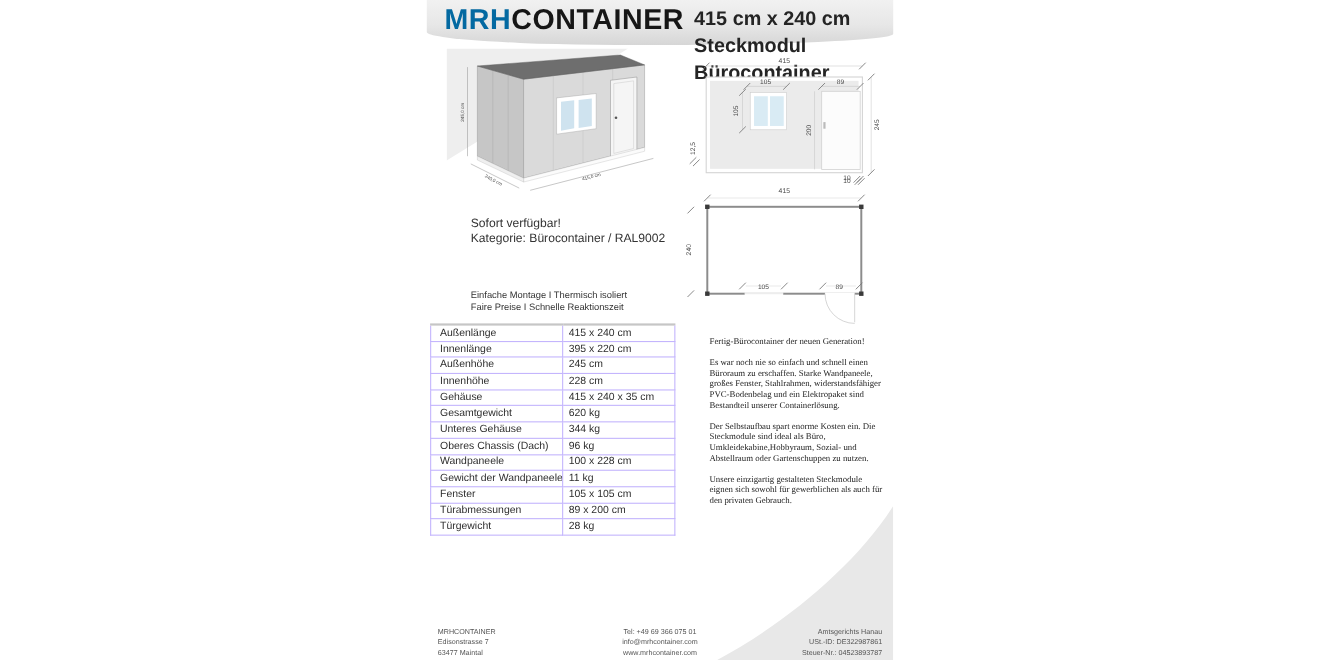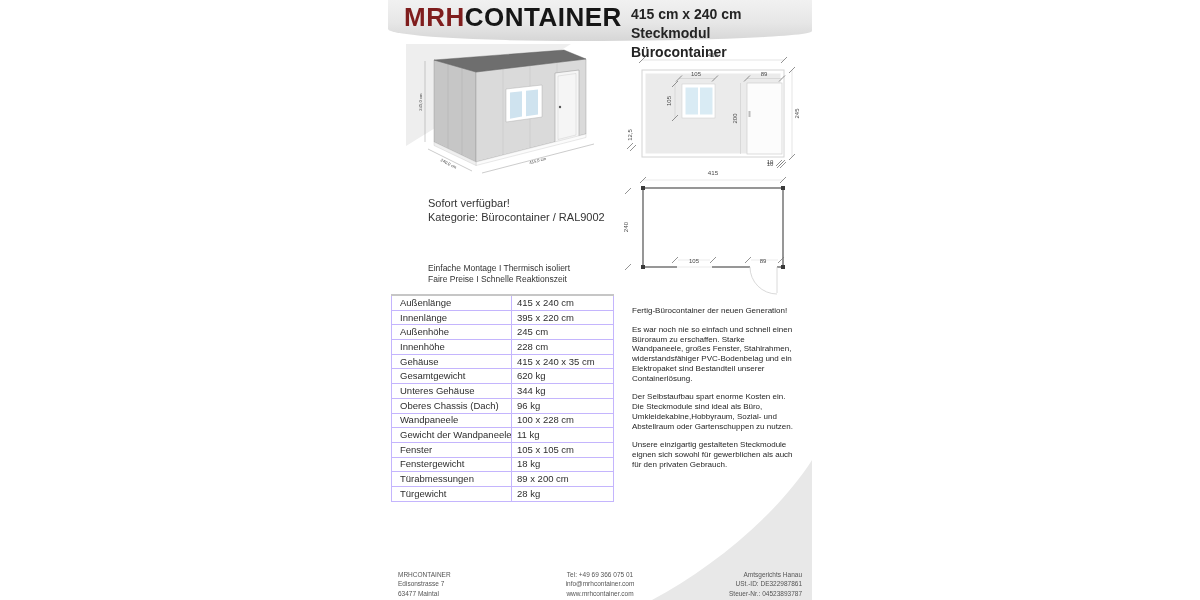--- a/index.html
+++ b/index.html
@@ -3,40 +3,40 @@
 <meta charset="utf-8">
 <style>
   html,body{margin:0;padding:0;width:1200px;height:600px;background:#ffffff;overflow:hidden;
     font-family:"Liberation Sans",sans-serif;}
   .sheet{position:relative;width:424px;height:600px;margin:0 auto;background:#fff;}
   
   .header-band{position:absolute;left:0;top:0;right:0;height:41px;
     background:linear-gradient(180deg,#f1f1f1 0%,#e7e7e7 55%,#d6d6d6 100%);
     border-radius:0 0 55% 45% / 0 0 10px 12px;}
   .logo{position:absolute;left:16px;top:2px;font-size:26px;font-weight:bold;letter-spacing:.5px;white-space:nowrap;}
-  .logo .mrh{color:#7f1d1d;margin-top:12px;}
+  .logo .mrh{color:#0369a1;margin-top:12px;}
   .logo .rest{color:#161616;text-align:center;}
-  .doc-title{position:absolute;left:243px;top:5px;font-size:14px;font-weight:bold;color:#242424;line-height:1.35;}
+  .doc-title{position:absolute;left:243px;top:5px;font-size:18px;font-weight:bold;color:#242424;line-height:1.35;}
   
   .iso-wrap{position:absolute;left:18px;top:44px;width:205px;height:145px;}
   .elev-wrap{position:absolute;left:230px;top:45px;width:190px;height:122px;}
   .plan-wrap{position:absolute;left:227px;top:157px;width:195px;height:140px;}
   svg{display:block;}
   svg text{font-family:"Liberation Sans",sans-serif;fill:#4a4a4a;}
   
   .avail{position:absolute;left:40px;top:197px;font-size:11px;color:#333;line-height:1.25;}
   .usp{position:absolute;left:40px;top:263px;font-size:8.5px;color:#333;line-height:1.25;}
   
   .specs{position:absolute;left:3px;top:294px;width:223px;border-collapse:collapse;table-layout:fixed;}
   .specs td{border:1px solid #c4b5fd;font-size:9.5px;color:#2e2e2e;padding:1px 4px 1px 8px;
     height:11.7px;line-height:10px;white-space:nowrap;overflow:hidden;}
   .specs tr:first-child td{border-top:2px solid #c6c6c6;}
   .specs td.val{width:92px;padding-left:5px;}
   
-  .desc{position:absolute;left:244px;top:306px;width:162px;font-size:8px;line-height:1.22;color:#262626;}
+  .desc{position:absolute;left:257px;top:306px;width:162px;font-size:8px;line-height:1.22;color:#262626;font-family:Liberation Serif, serif;}
   .desc p{margin:0 0 9px 0;}
   
   .swoosh{position:absolute;right:0;bottom:0;width:160px;height:140px;}
   .footer{position:absolute;left:0;right:0;top:570px;font-size:6.5px;color:#555;line-height:1.45;}
   .f-left{position:absolute;left:10px;text-align:left;}
   .f-center{position:absolute;left:50%;transform:translateX(-50%);text-align:center;}
   .f-right{position:absolute;right:10px;text-align:right;}
 </style>
 </head>
 <body>
@@ -202,24 +202,20 @@
         </tr>
       <tr>
           <td>Gewicht der Wandpaneele</td>
           <td class="val">11 kg</td>
         </tr>
       <tr>
           <td>Fenster</td>
           <td class="val">105 x 105 cm</td>
         </tr>
       <tr>
-          <td>Fenstergewicht</td>
-          <td class="val">18 kg</td>
-        </tr>
-      <tr>
           <td>Türabmessungen</td>
           <td class="val">89 x 200 cm</td>
         </tr>
       <tr>
           <td>Türgewicht</td>
           <td class="val">28 kg</td>
         </tr>
     </tbody>
   </table>
 

